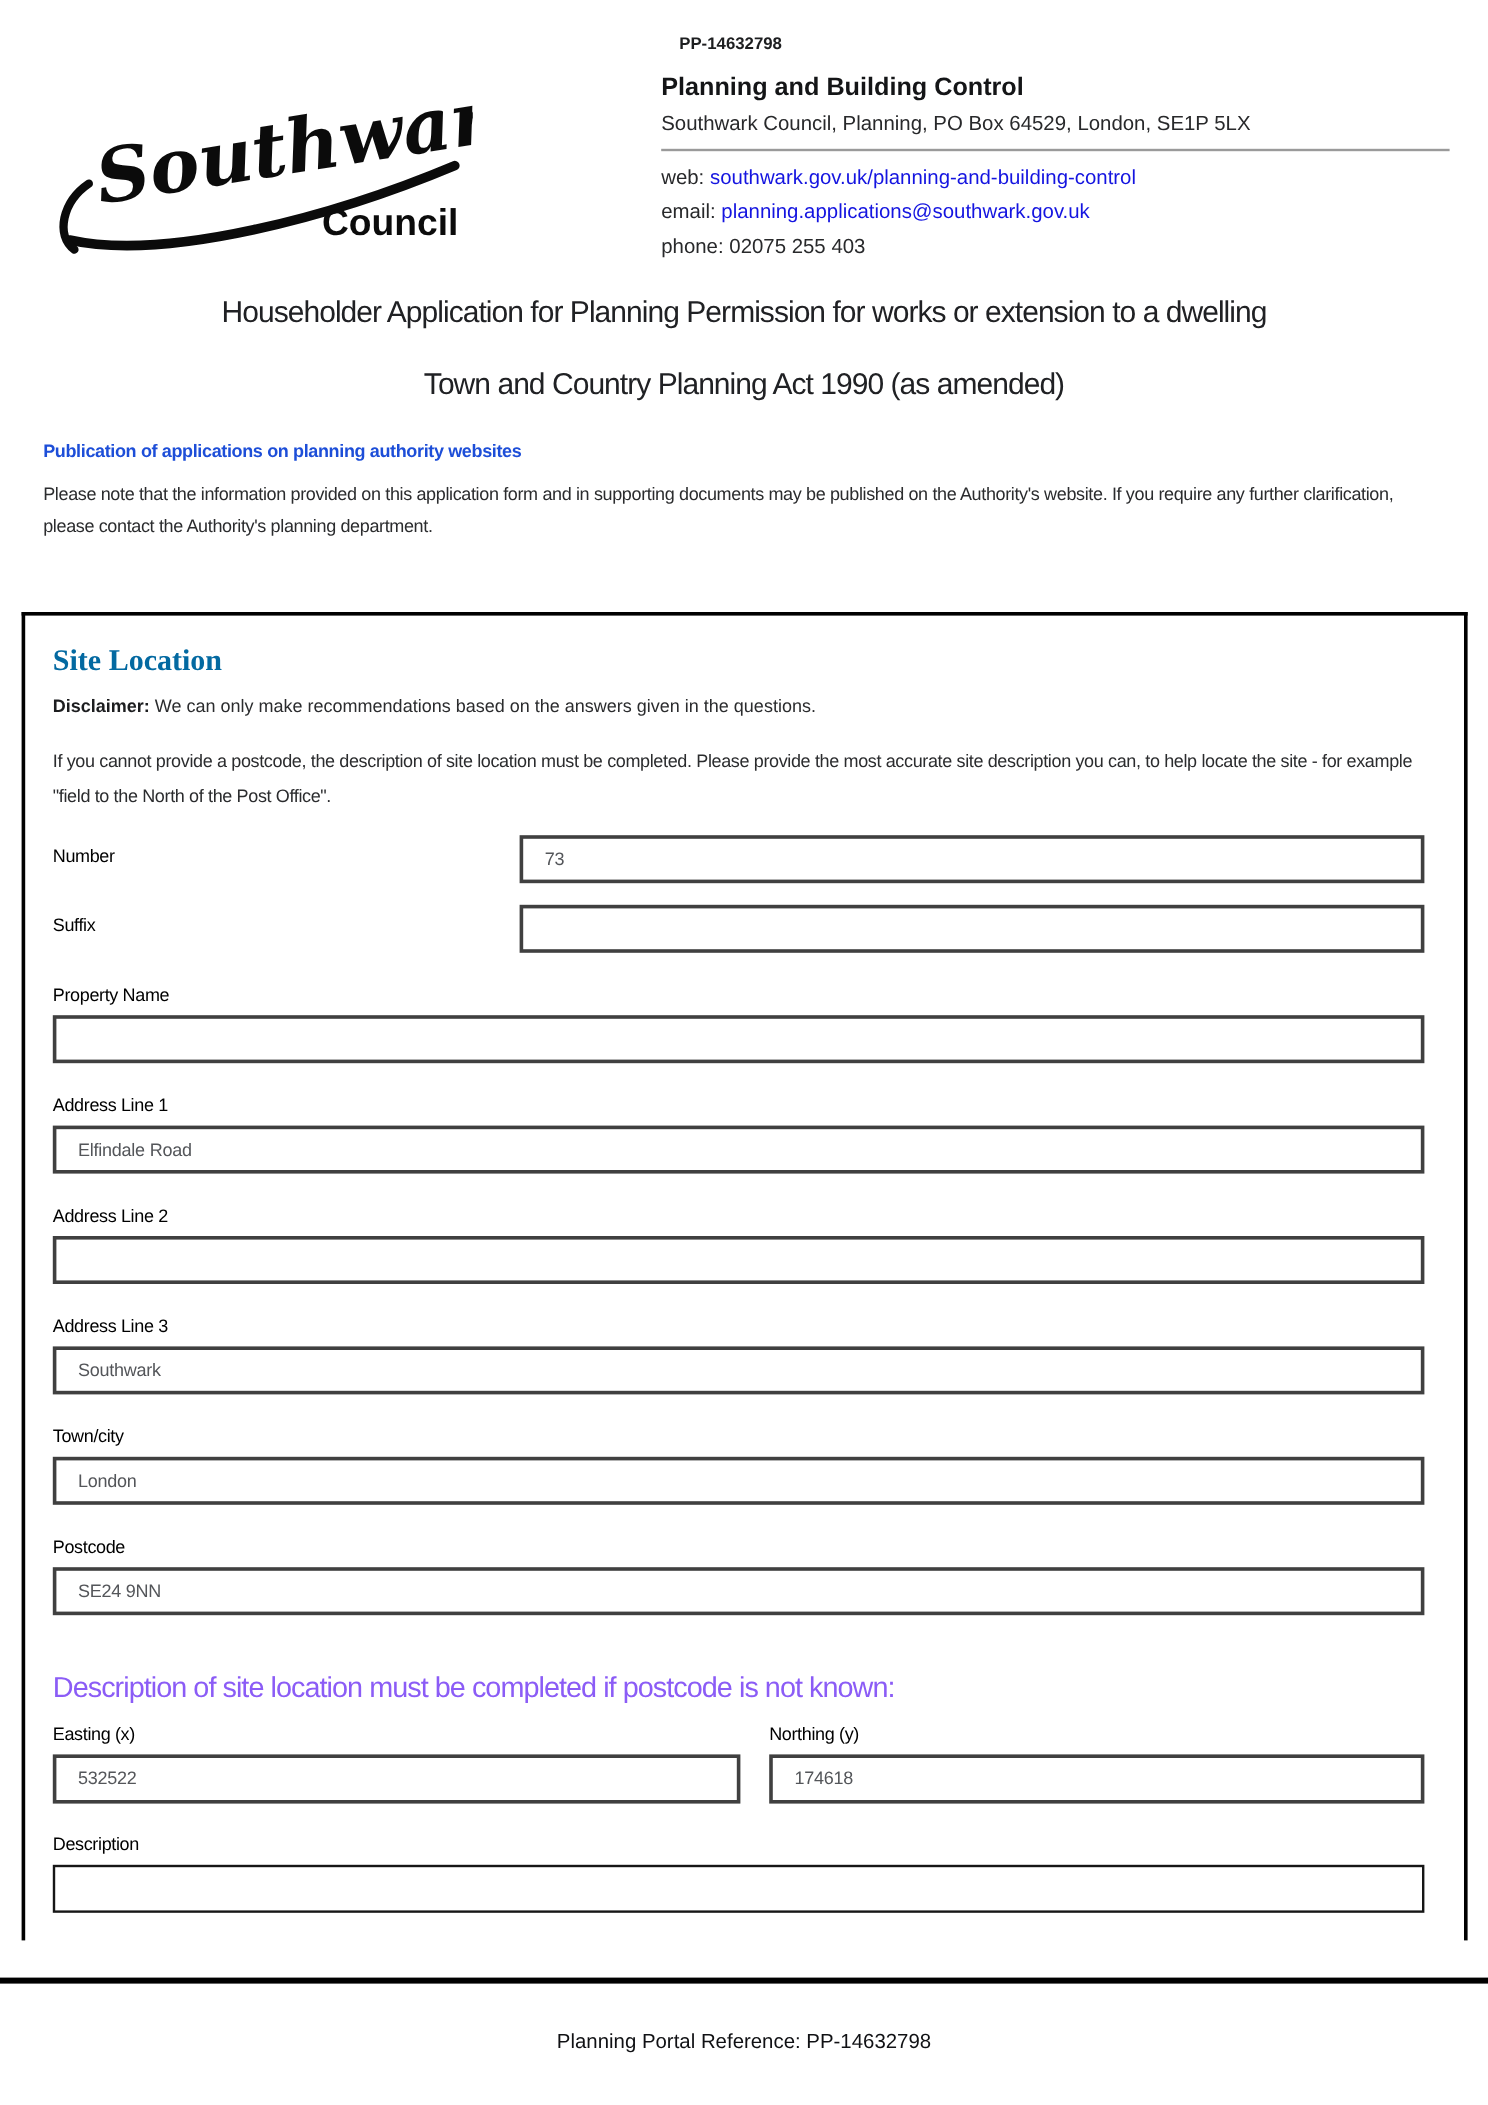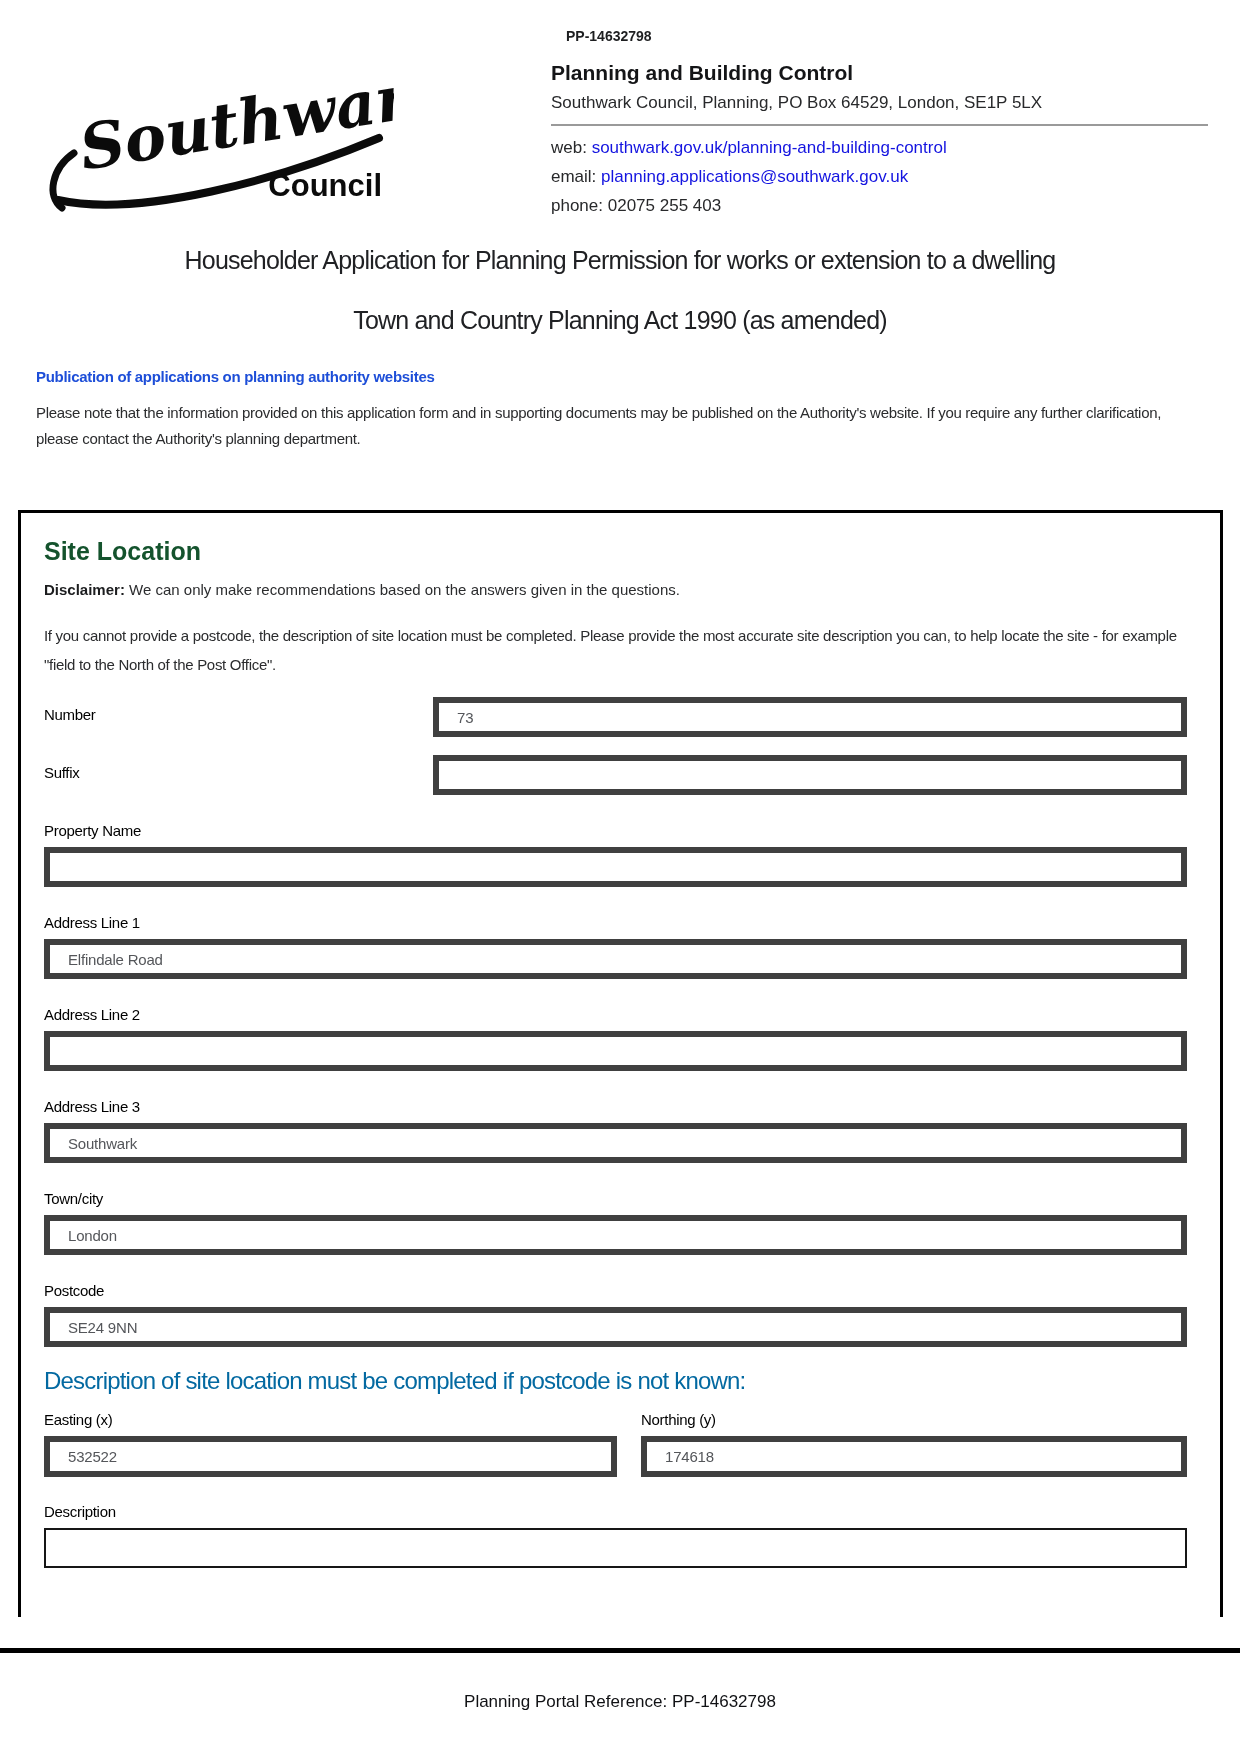--- a/index.html
+++ b/index.html
@@ -90,21 +90,22 @@
     width: 1205px;
     height: 1107px;
     border: 3px solid #000;
     border-bottom: none;
     padding: 24px 33px 0 23px;
     overflow: hidden;
   }
   .section-heading {
     font-size: 25px;
     font-weight: bold;
-    color: #14532d;
+    color: #0369a1;
+    font-family: Liberation Serif, serif;
   }
   .disclaimer {
     margin-top: 15px;
     font-size: 15px;
     color: #2b2c2e;
   }
   .disclaimer b { color: #1c1d1f; }
   .intro-para {
     margin-top: 23px;
     font-size: 15px;
@@ -116,21 +117,21 @@
 
   .field-label {
     font-size: 15px;
     letter-spacing: -0.3px;
     color: #000000;
   }
   .tbox {
     display: block;
     width: 100%;
     height: 40px;
-    border: 6px solid #404040;
+    border: 3px solid #404040;
     background: #fff;
     padding: 0 18px;
     font-family: "Liberation Sans", sans-serif;
     font-size: 15px;
     letter-spacing: -0.2px;
     color: #54565a;
     outline: none;
   }
 
   .inline-row {
@@ -139,24 +140,24 @@
     margin-top: 18px;
   }
   .inline-row:first-of-type { margin-top: 20px; }
   .inline-row .field-label { flex: 0 0 389px; padding-top: 9px; }
   .inline-row .tbox { flex: 1; }
 
   .stacked-group { margin-top: 27px; }
   .stacked-group .tbox { margin-top: 8px; }
 
   .desc-heading {
-    margin-top: 20px;
+    margin-top: 47px;
     font-size: 24px;
     letter-spacing: -0.8px;
-    color: #0369a1;
+    color: #8b5cf6;
   }
   .coord-row {
     display: flex;
     gap: 24px;
     margin-top: 16px;
   }
   .coord-col-east { width: 573px; }
   .coord-col-north { flex: 1; }
   .coord-row .tbox { margin-top: 8px; height: 41px; }
 

